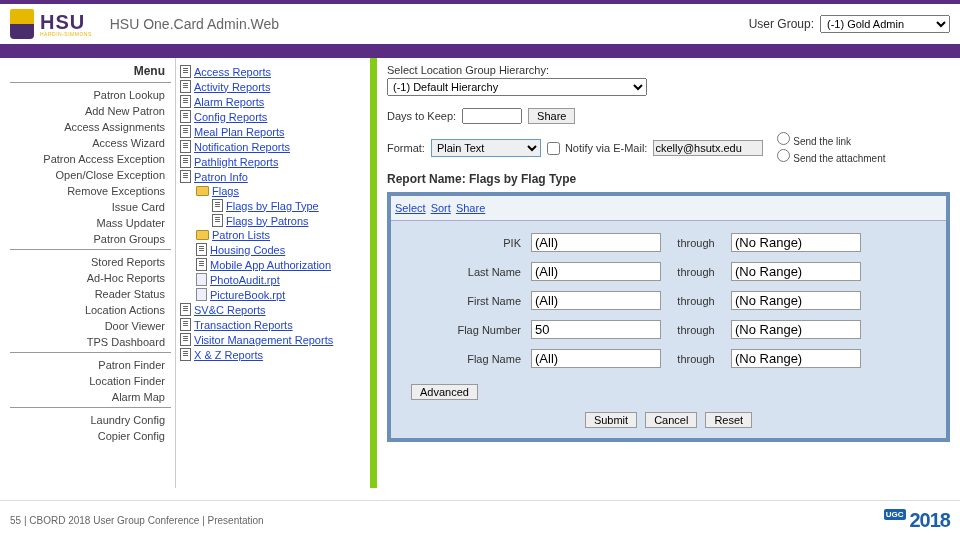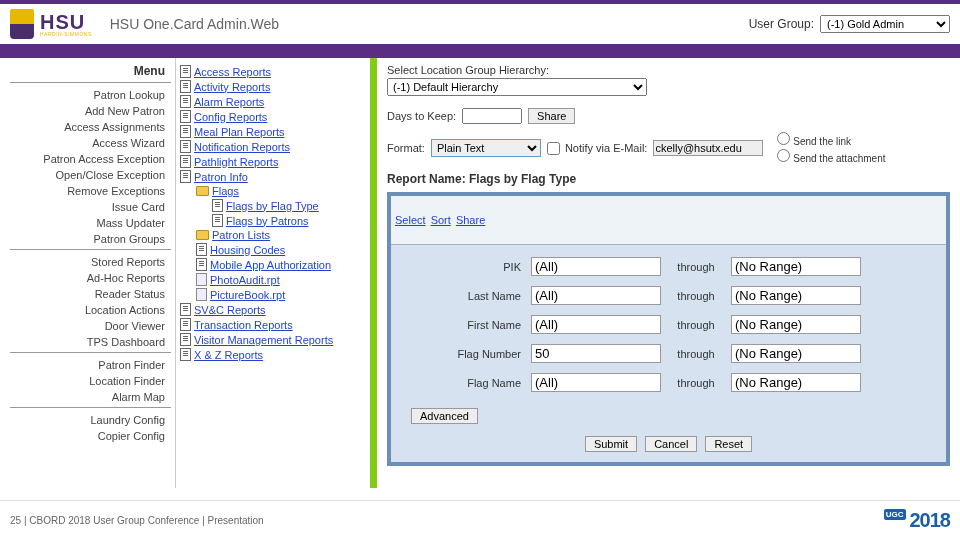--- a/index.html
+++ b/index.html
@@ -33,21 +33,21 @@
   .col-content { flex: 1; border-left: 7px solid #84cc16; padding: 6px 10px; }
   .field-row { display: flex; align-items: center; gap: 6px; margin-bottom: 8px; font-size: 11px; }
   .hier-select { width: 260px; font-size: 11px; padding: 1px; }
   .days-input { width: 60px; font-size: 11px; }
   .btn { font-size: 11px; padding: 1px 8px; background: #eee; border: 1px solid #999; cursor: pointer; }
   .format-select { width: 110px; font-size: 11px; border: 1px solid #6699cc; padding:1px; }
   .email-input { width: 110px; font-size: 11px; background: #eee; border:1px solid #999; padding:1px; }
   .radio-col { display: flex; flex-direction: column; font-size: 10px; gap:2px; margin-left:8px; }
   .report-name { font-weight: bold; font-size: 12px; margin: 6px 0 6px; }
   .param-panel { border: 4px solid #6b8fb8; background: #d6e2ef; padding: 0; }
-  .param-tabs { background: #eef3f8; padding: 18px 4px; border-bottom: 1px solid #aac; font-size: 11px; }
+  .param-tabs { background: #eef3f8; padding: 6px 4px; border-bottom: 1px solid #aac; font-size: 11px; }
   .param-tabs a { color: #2244cc; text-decoration: underline; margin-right: 2px; cursor:pointer; }
   .param-body { padding: 12px 20px 10px; }
   .param-row { display: flex; align-items: center; gap: 10px; margin-bottom: 10px; font-size: 11px; }
   .param-row .lbl { width: 110px; text-align: right; }
   .param-row .inp { width: 130px; font-size: 13px; padding:1px 3px; border:1px solid #999; background:#fff; }
   .param-row .thru { width: 50px; text-align:center; }
   .param-actions { display:flex; justify-content:center; gap:8px; margin-top:8px; }
   .adv-btn { margin: 6px 0 4px 0; }
   .footer { position: absolute; bottom: 0; left: 0; right: 0; height: 40px; border-top: 1px solid #ddd; background:#fff; display:flex; align-items:center; padding: 0 10px; font-size: 10px; color:#666; }
   .footer .ugc { margin-left:auto; display:flex; align-items:flex-start; gap:4px; font-weight:bold; }
@@ -283,18 +283,18 @@
           <button class="btn">Cancel</button>
           <button class="btn">Reset</button>
         </div>
       </div>
     </div>
   </div>
 
 </div>
 
 <div class="footer">
-  <span>25 |  CBORD 2018 User Group Conference | Presentation</span>
+  <span>55 |  CBORD 2018 User Group Conference | Presentation</span>
   <div class="ugc">
     <span class="ugc-badge">UGC</span>
     <span class="ugc-logo">2018</span>
   </div>
 </div>
 
 </body></html>

